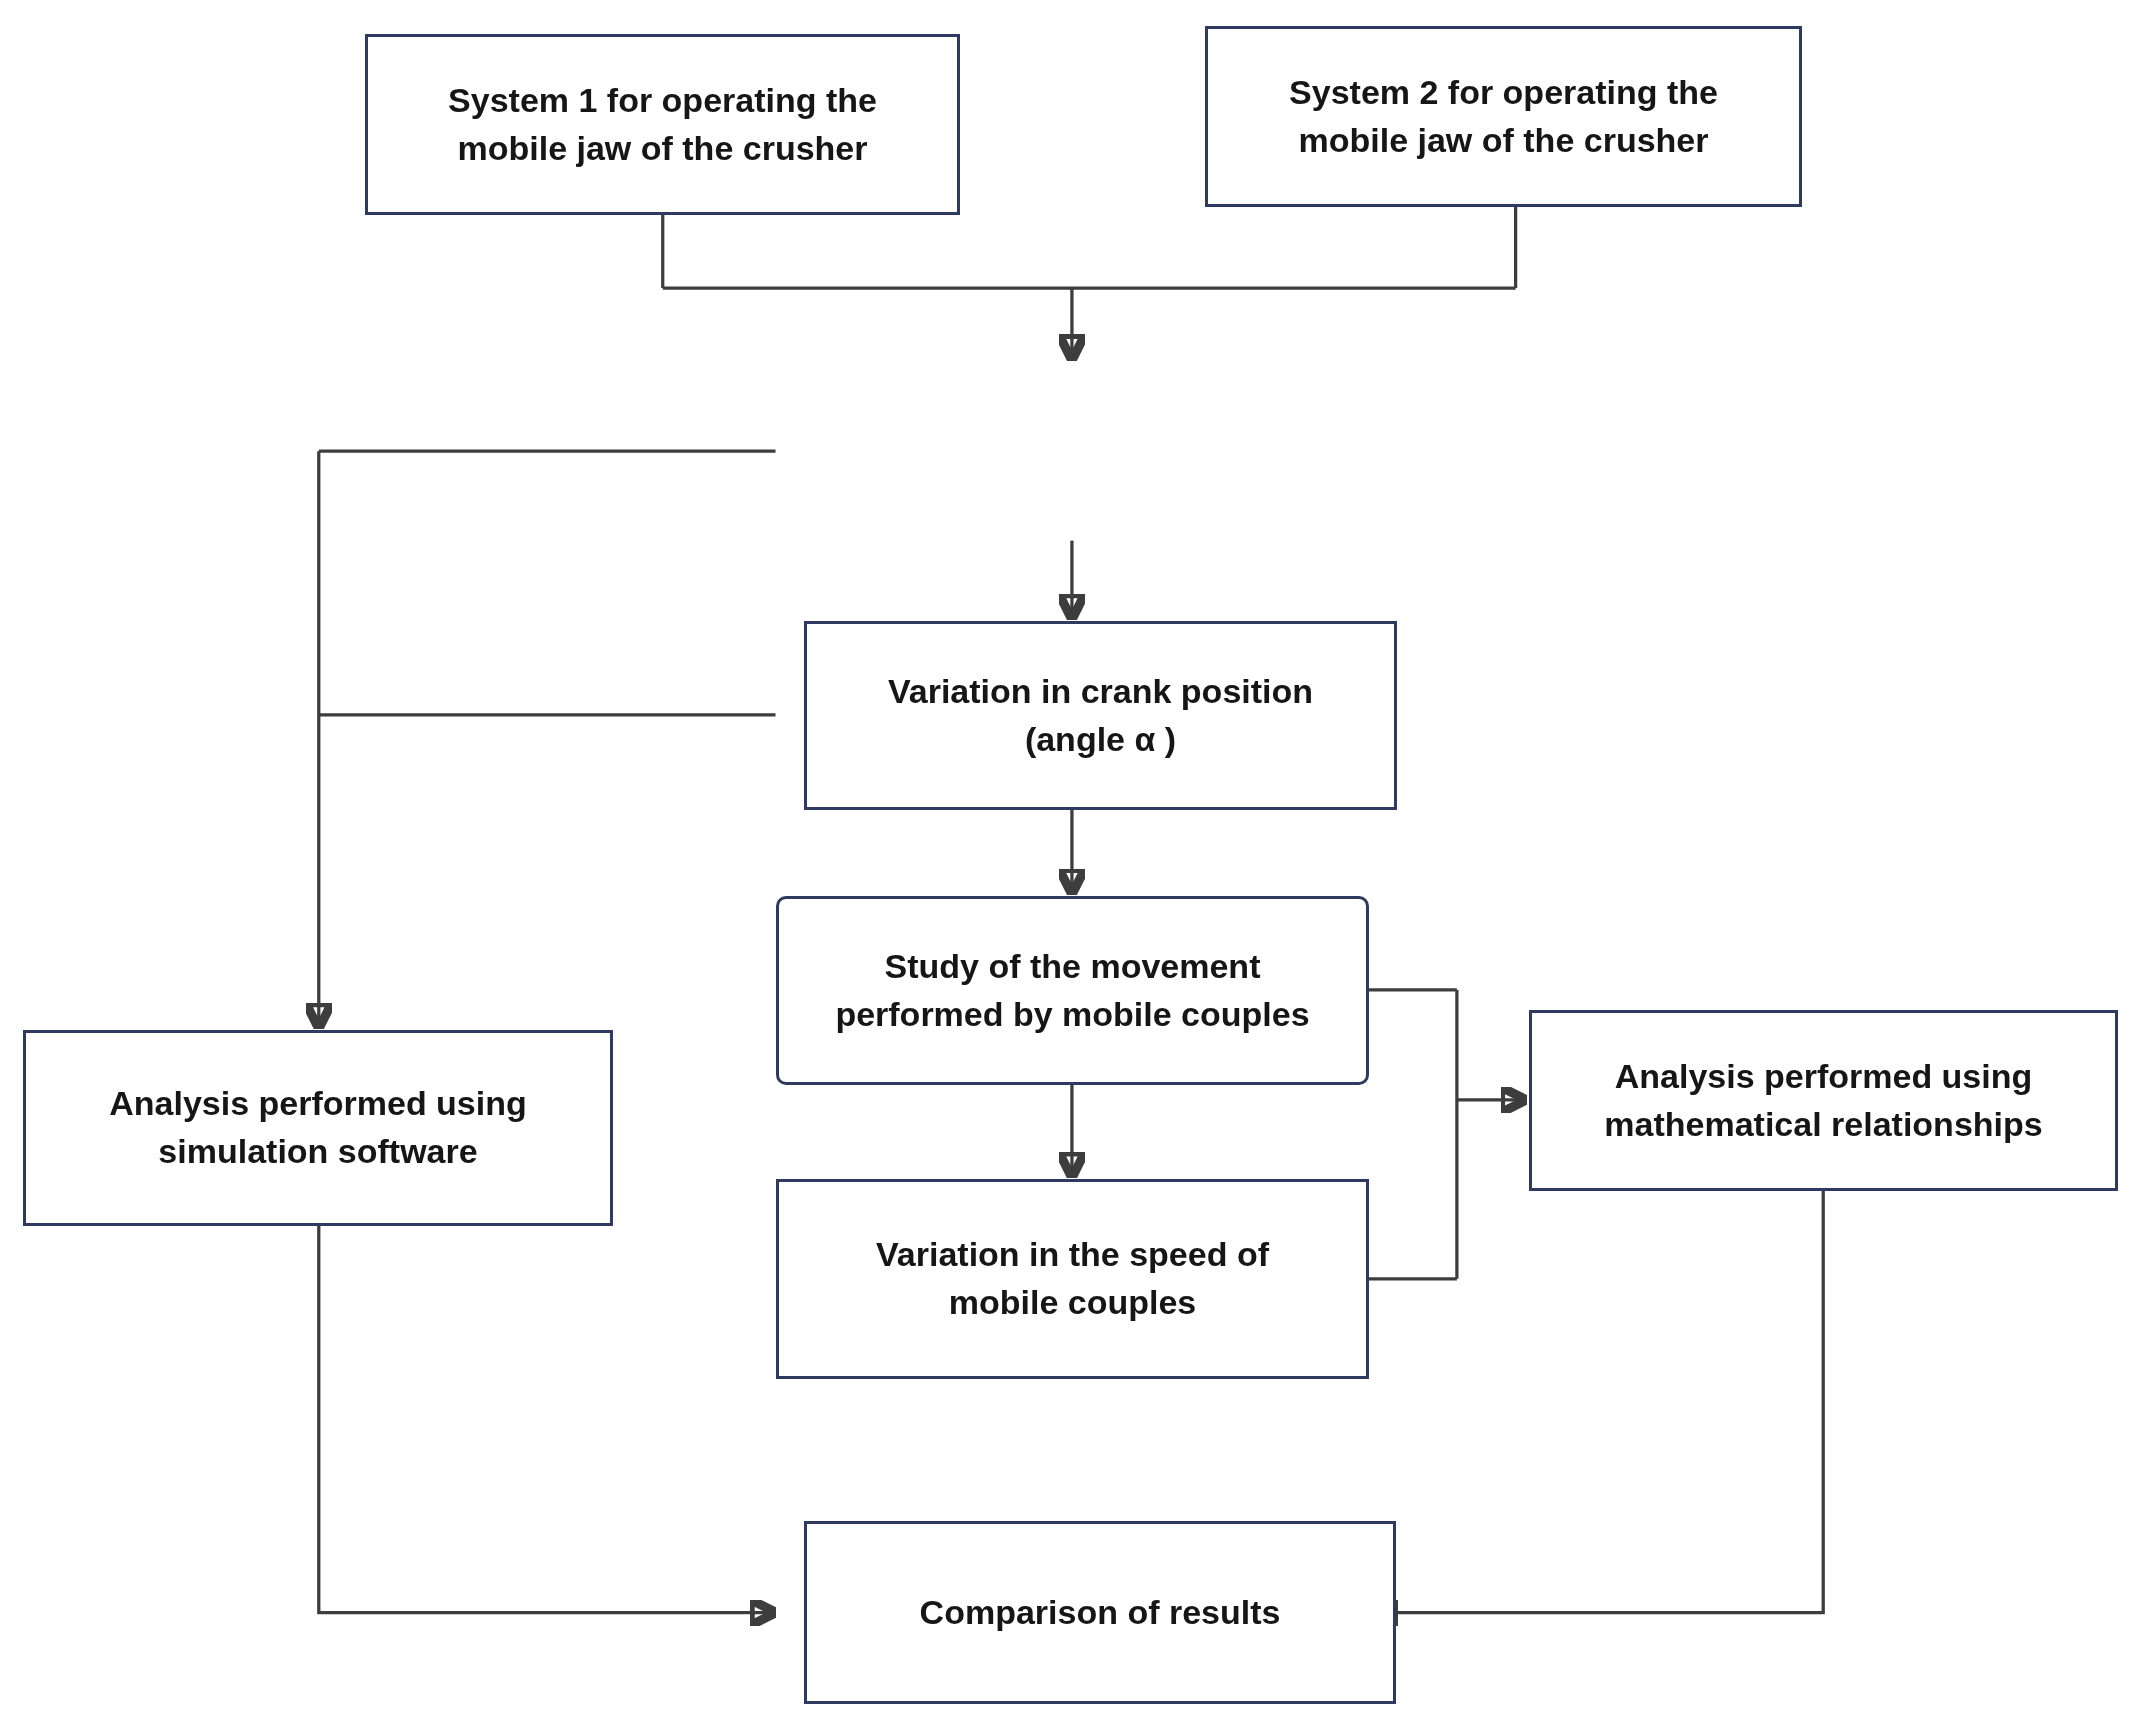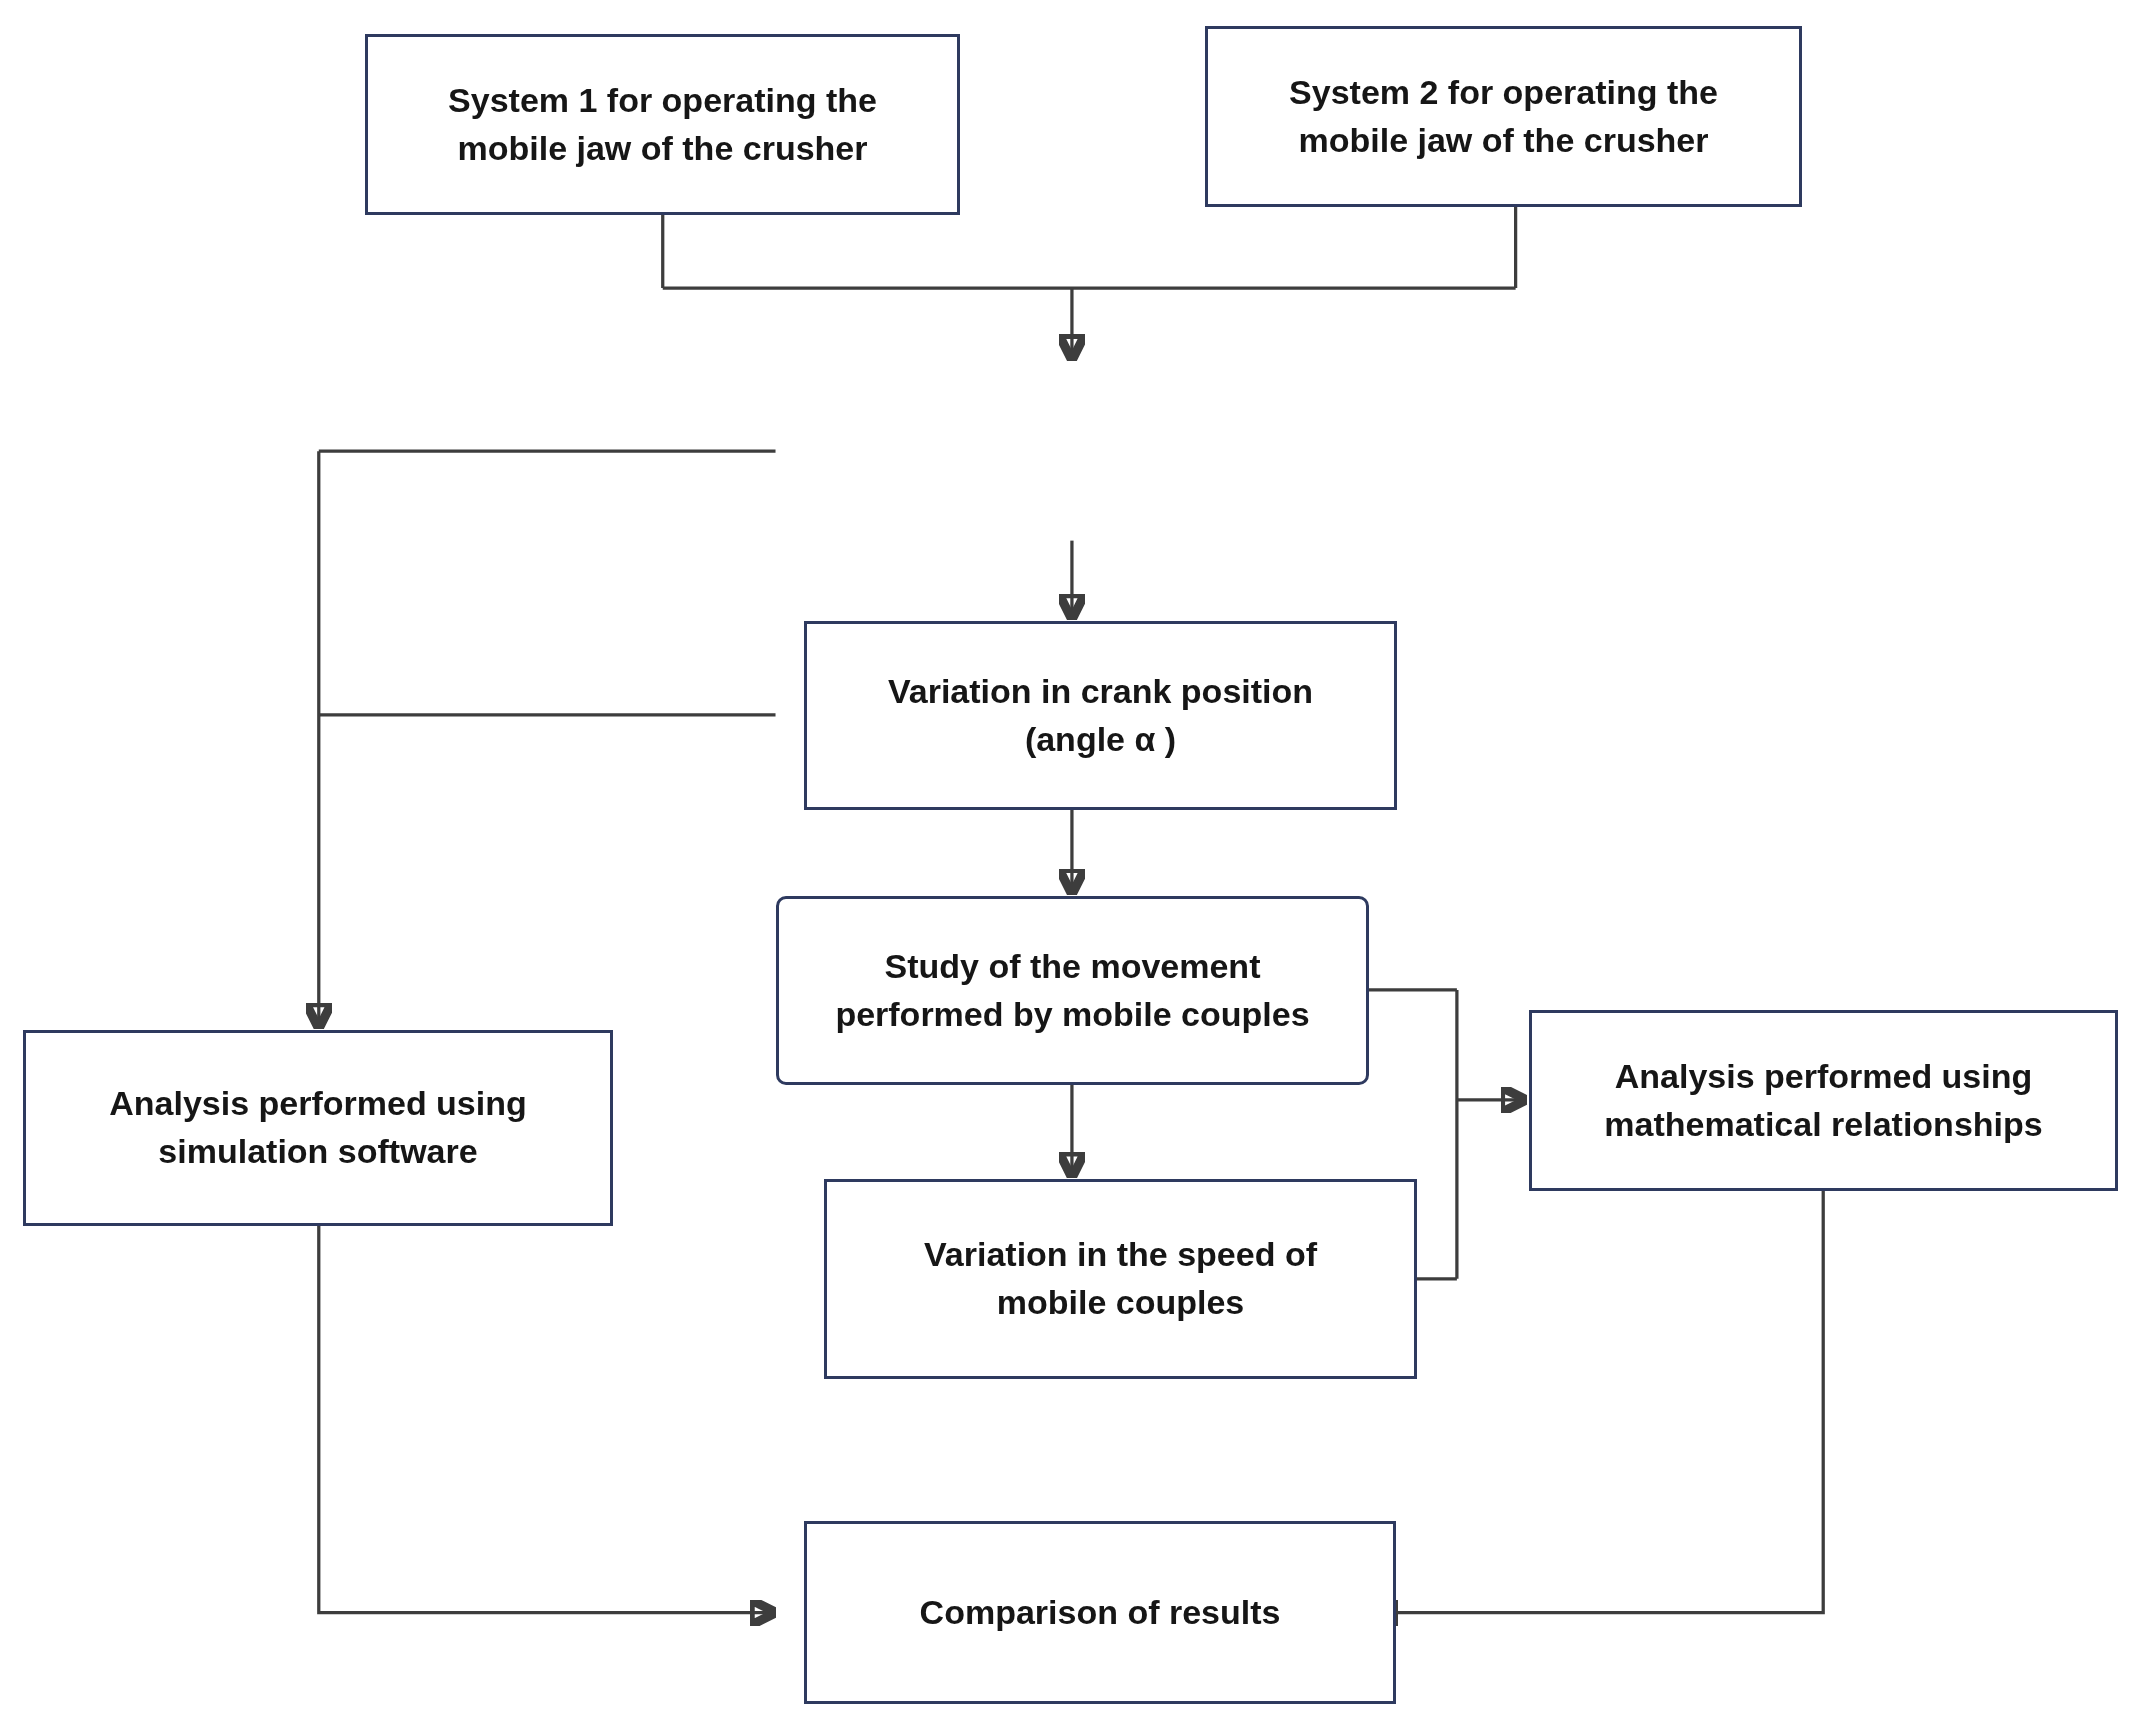--- a/index.html
+++ b/index.html
@@ -94,21 +94,21 @@
   <div class="node" style="left:804px; top:621px; width:593px; height:189px;">
     <span class="node-label">Variation in crank position
 (angle α )</span>
   </div>
 
   <div class="node" style="left:776px; top:896px; width:593px; height:189px;border-radius:10px;">
     <span class="node-label">Study of the movement
 performed by mobile couples</span>
   </div>
 
-  <div class="node" style="left:776px; top:1179px; width:593px; height:200px;margin-left:48px;">
+  <div class="node" style="left:776px; top:1179px; width:593px; height:200px;">
     <span class="node-label">Variation in the speed of
 mobile couples</span>
   </div>
 
   <div class="node" style="left:23px; top:1030px; width:590px; height:196px;">
     <span class="node-label">Analysis performed using
 simulation software</span>
   </div>
 
   <div class="node" style="left:1529px; top:1010px; width:589px; height:181px;">

